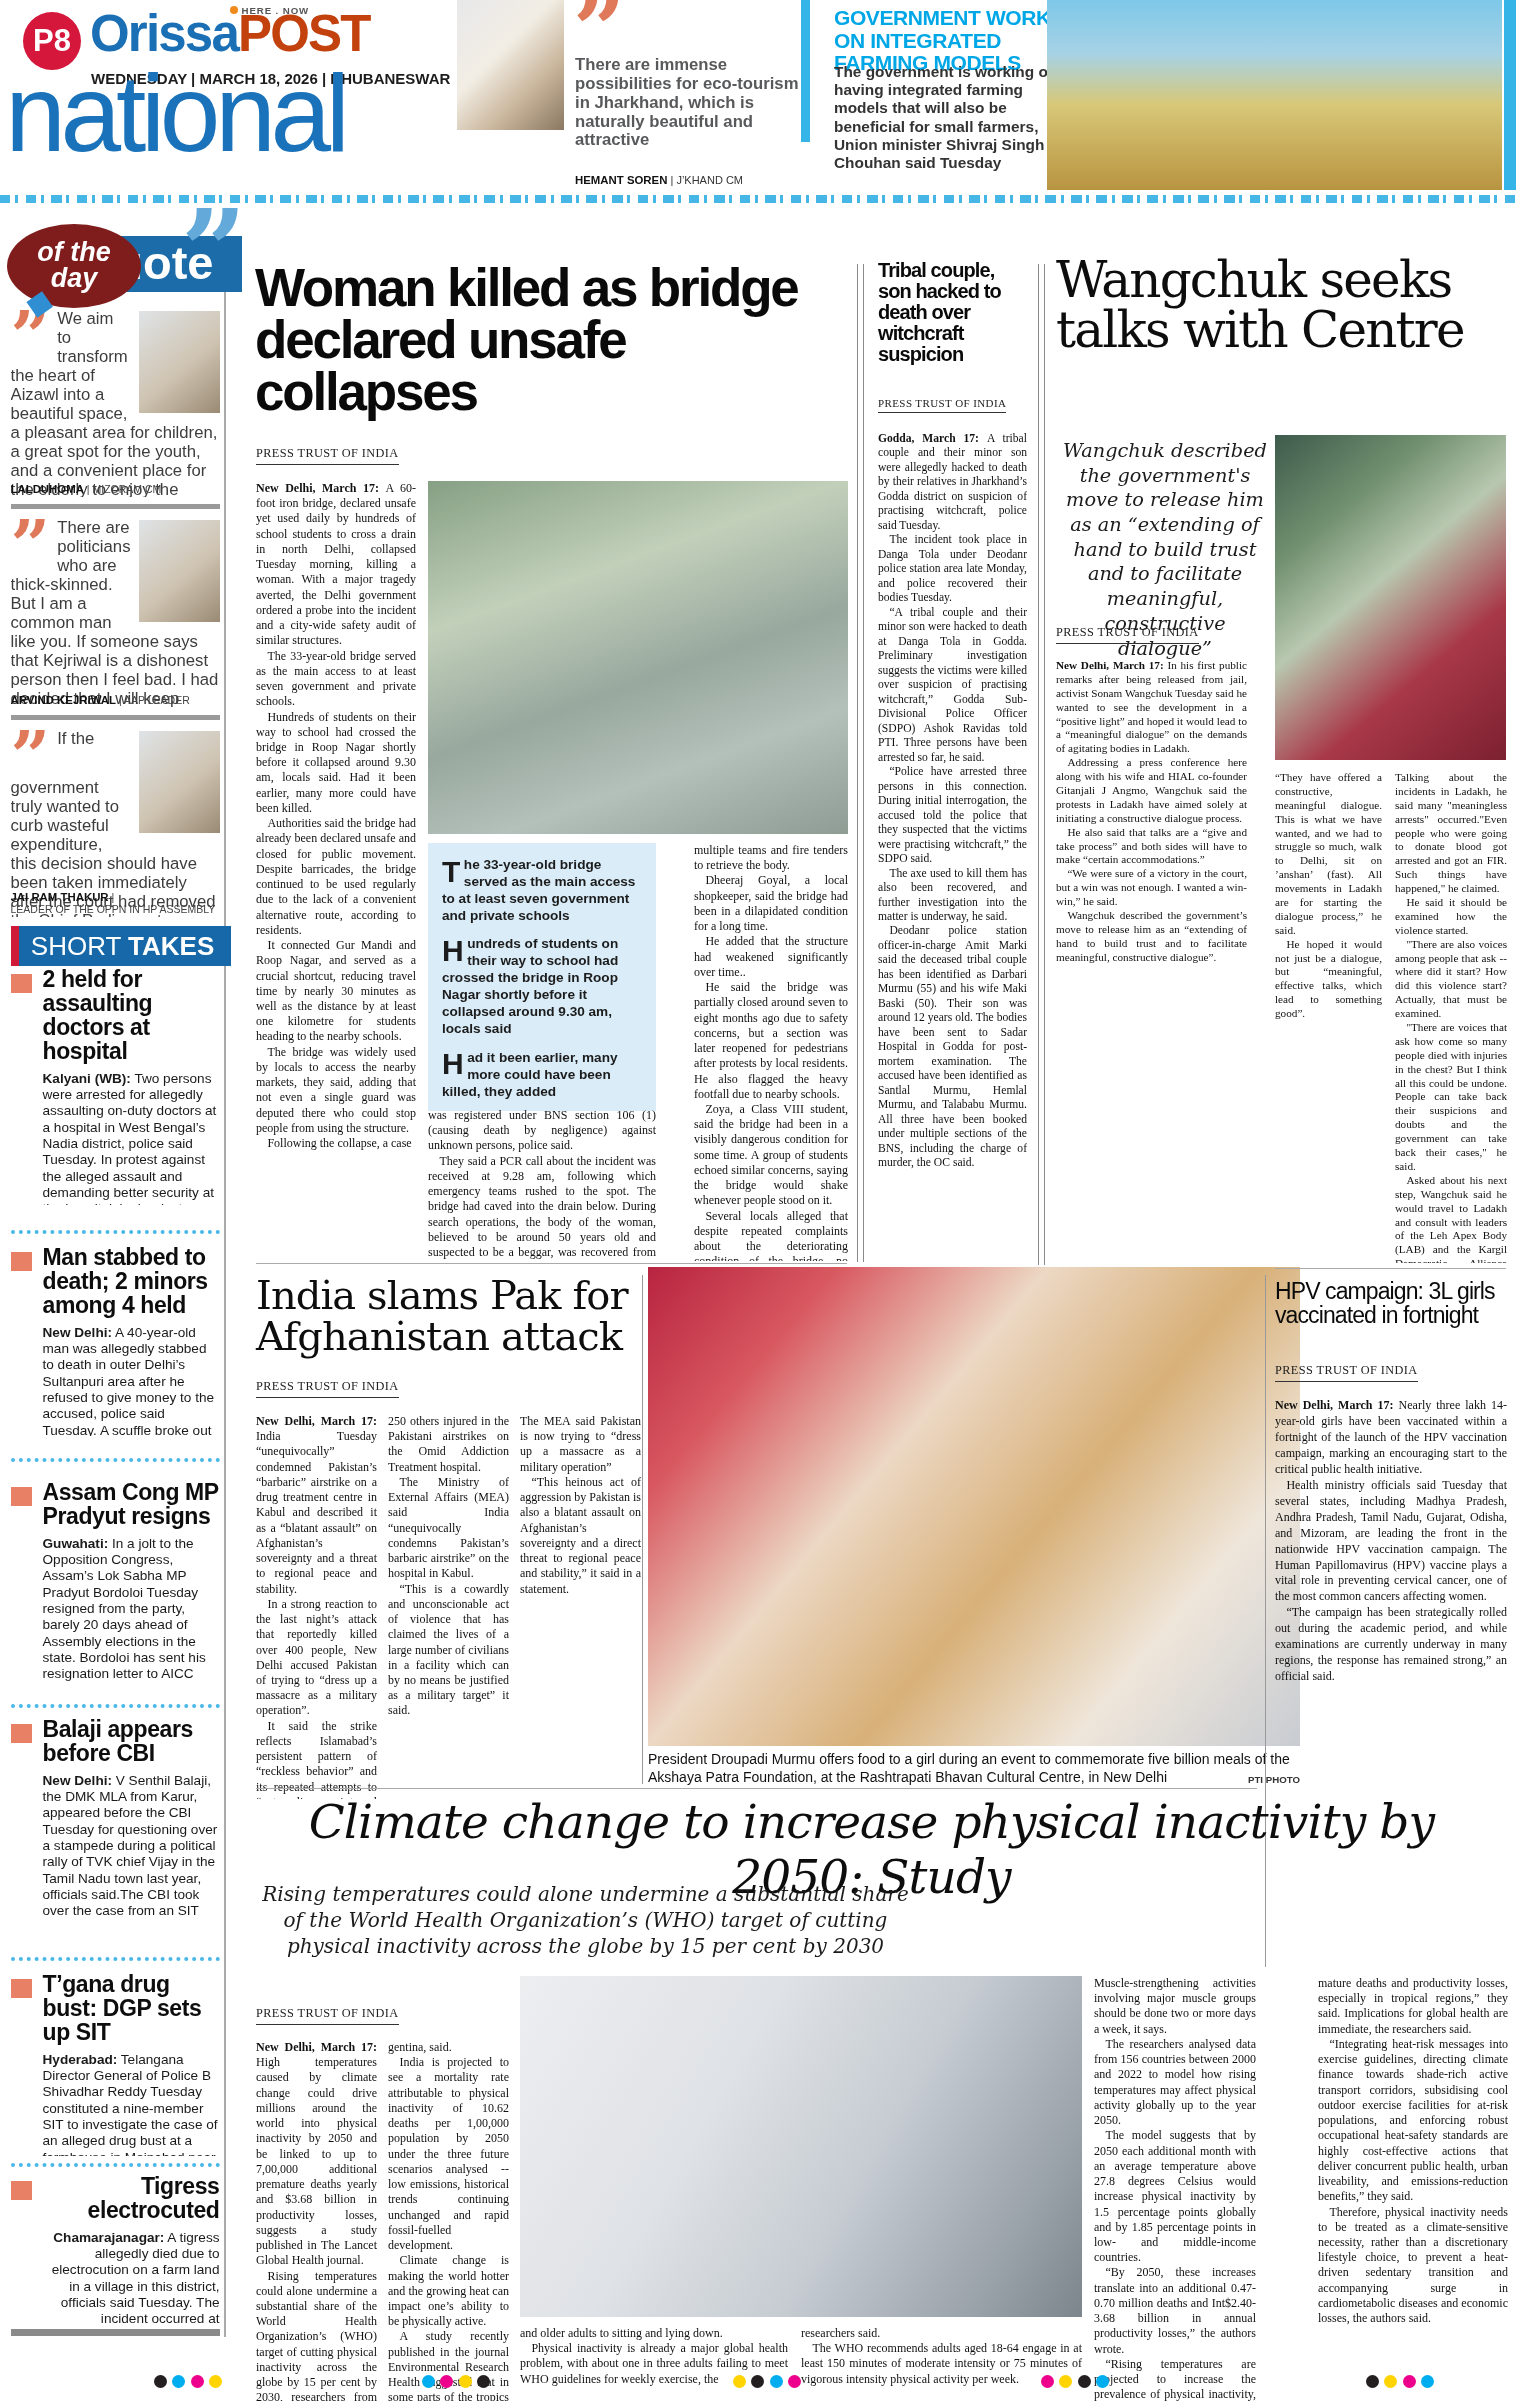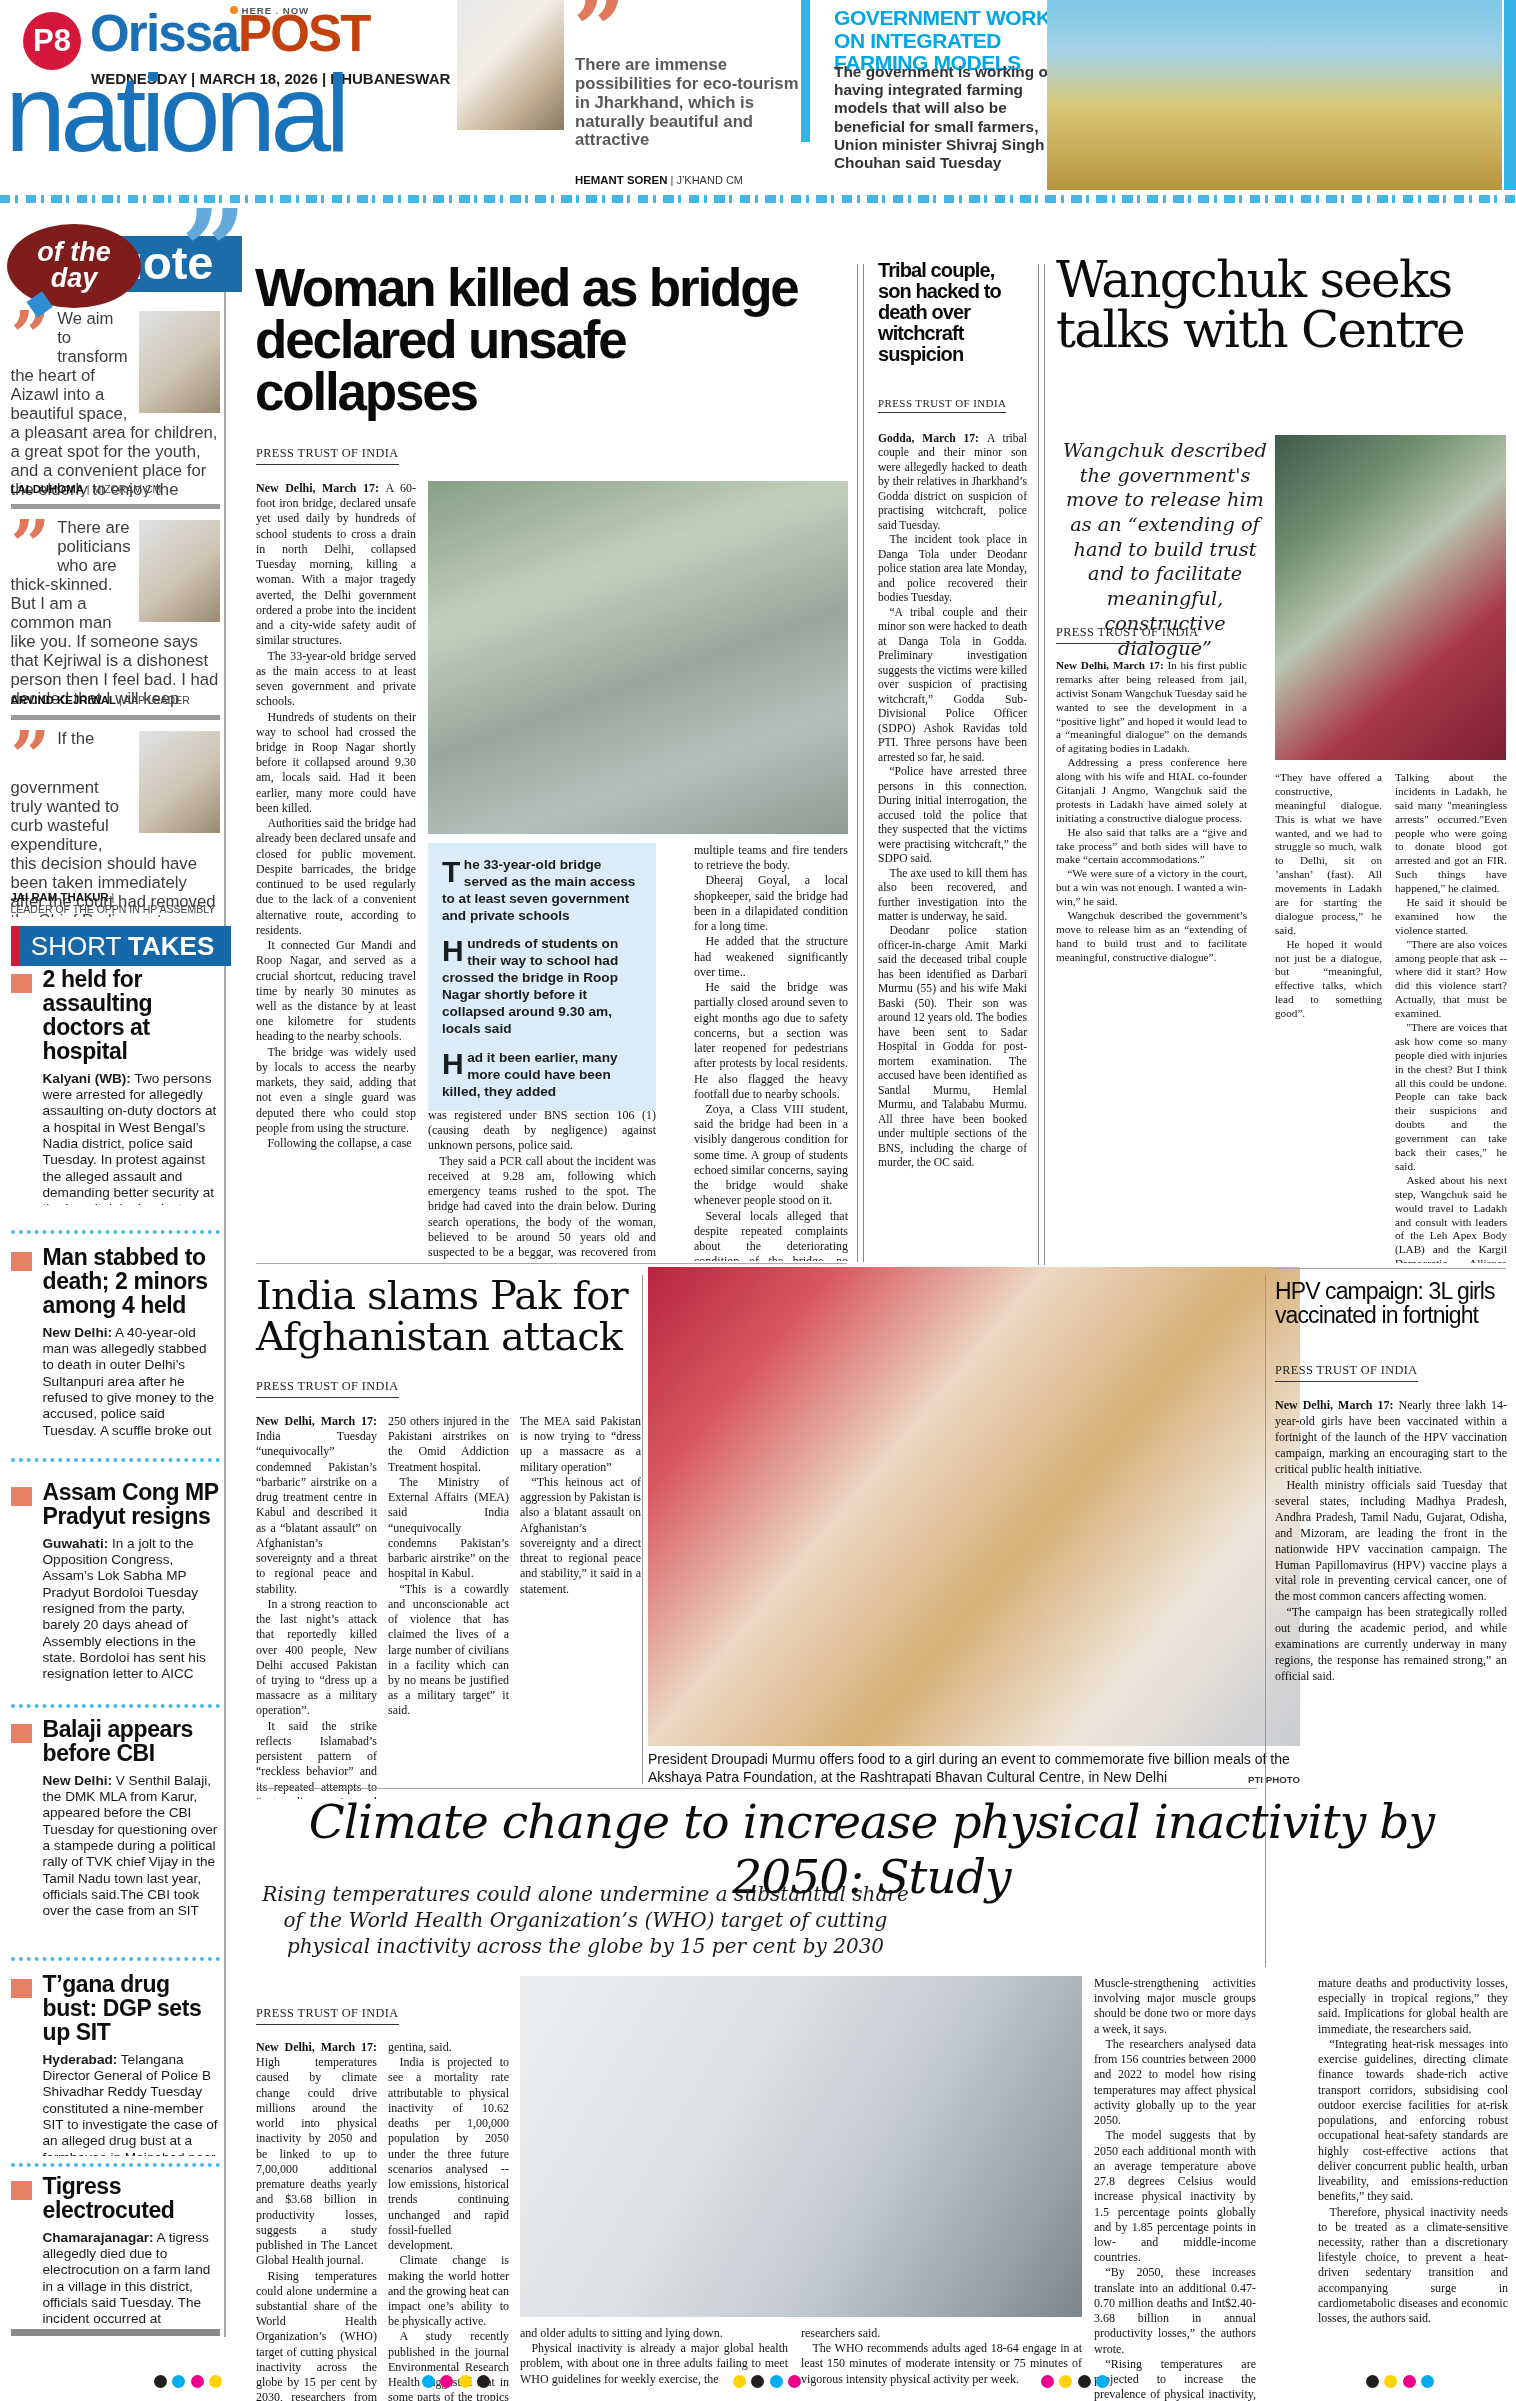--- a/index.html
+++ b/index.html
@@ -254,21 +254,21 @@
 </div>
 <div class="dotsep" style="top:1957px;"></div>
 
 <div class="st-item" style="top:1973px;height:183px;">
   <span class="st-bullet"></span>
   <div class="st-head">T’gana drug bust: DGP sets up SIT</div>
   <p class="st-body"><b class="lead">Hyderabad:</b> <span>Telangana Director General of Police B Shivadhar Reddy Tuesday constituted a nine-member SIT to investigate the case of an alleged drug bust at a farmhouse in Moinabad near here in which a TDP MP and a former BRS MLA are allegedly involved.</span></p>
 </div>
 <div class="dotsep" style="top:2163px;"></div>
 
-<div class="st-item" style="top:2175px;height:155px;">
+<div class="st-item" style="top:2175px;height:155px;text-align:right;">
   <span class="st-bullet"></span>
   <div class="st-head">Tigress electrocuted</div>
   <p class="st-body"><b class="lead">Chamarajanagar:</b> <span>A tigress allegedly died due to electrocution on a farm land in a village in this district, officials said Tuesday. The incident occurred at Padaguru village in Gundlupete taluk, near Bandipur Tiger Reserve, they said.</span></p>
 </div>
 <div class="abs" id="st-endrule"></div>
 
 <div class="abs" id="bridge-headline">Woman killed as bridge declared unsafe collapses</div>
 <div class="byline" id="bridge-byline">PRESS TRUST OF INDIA</div>
 <div class="art" id="bridge-col1">
     <p><b class="lead">New Delhi, March 17: </b>A 60-foot iron bridge, declared unsafe yet used daily by hundreds of school students to cross a drain in north Delhi, collapsed Tuesday morning, killing a woman. With a major tragedy averted, the Delhi government ordered a probe into the incident and a city-wide safety audit of similar structures.</p>

